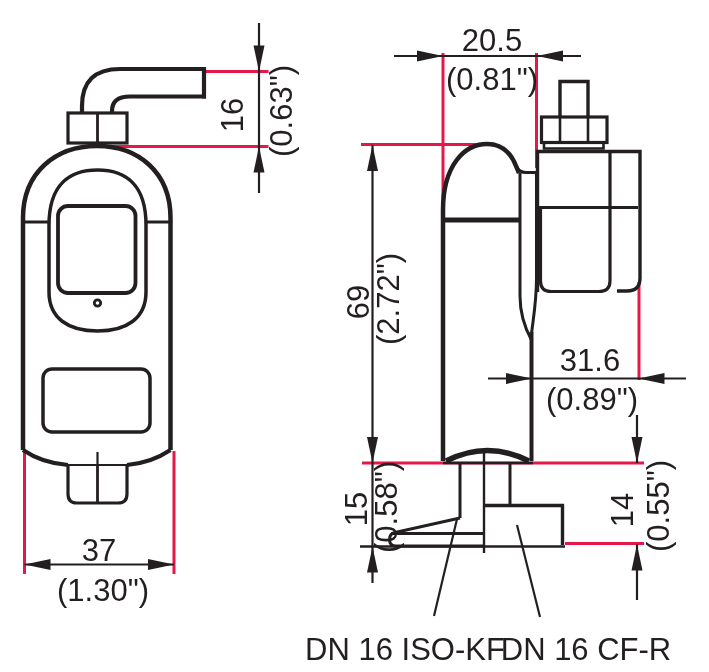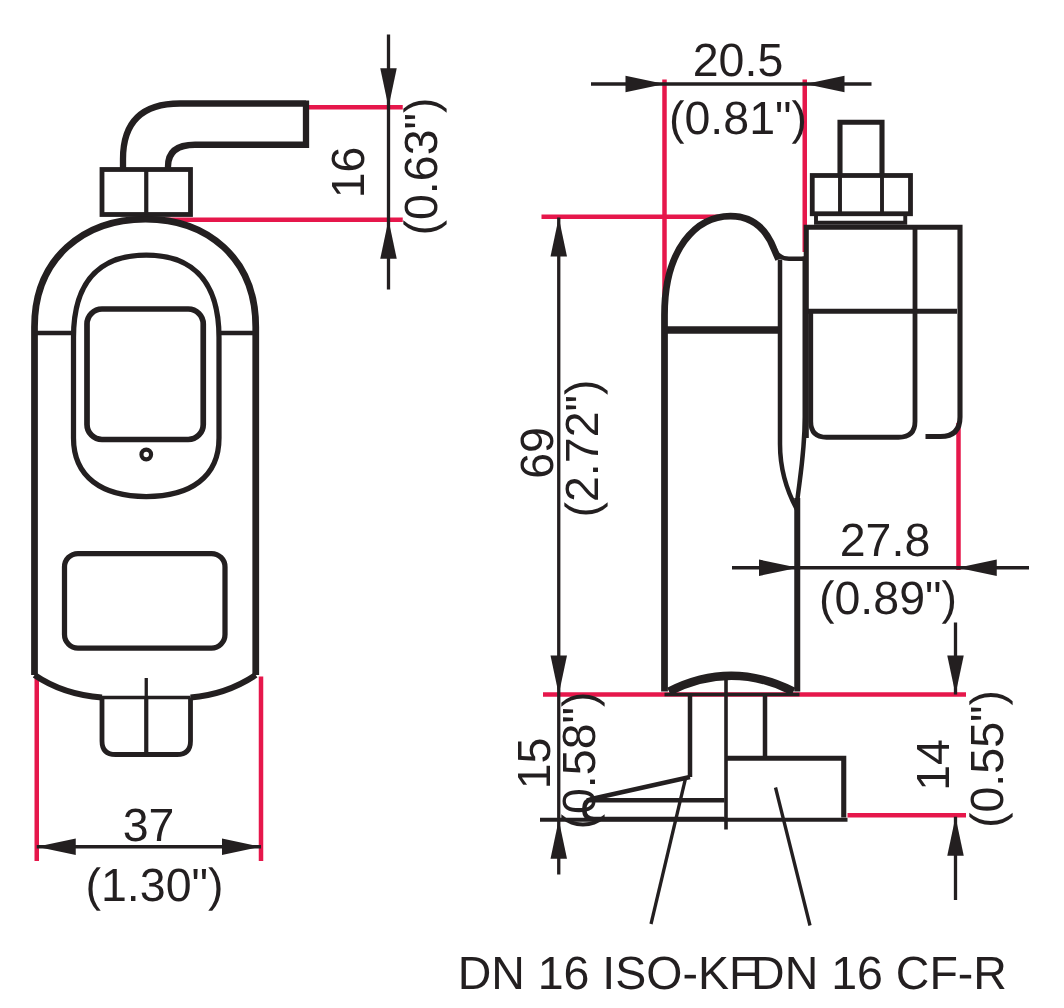--- a/index.html
+++ b/index.html
@@ -116,21 +116,21 @@
 
   <div class="dimtext" style="left:472px;top:40px;">20.5</div>
   <div class="dimtext" style="left:472px;top:79px;">(0.81")</div>
 
   <div class="dimtext rot" style="left:212px;top:115px;">16</div>
   <div class="dimtext rot" style="left:261px;top:111px;">(0.63")</div>
 
   <div class="dimtext rot" style="left:338px;top:302px;">69</div>
   <div class="dimtext rot" style="left:368px;top:299px;">(2.72")</div>
 
-  <div class="dimtext" style="left:570px;top:360px;">27.8</div>
+  <div class="dimtext" style="left:570px;top:360px;">31.6</div>
   <div class="dimtext" style="left:572px;top:399px;">(0.89")</div>
 
   <div class="dimtext" style="left:79px;top:550px;">37</div>
   <div class="dimtext" style="left:83px;top:590px;">(1.30")</div>
 
   <div class="dimtext rot" style="left:336px;top:509px;">15</div>
   <div class="dimtext rot" style="left:366px;top:507px;">(0.58")</div>
 
   <div class="dimtext rot" style="left:602px;top:510px;">14</div>
   <div class="dimtext rot" style="left:638px;top:506px;">(0.55")</div>

